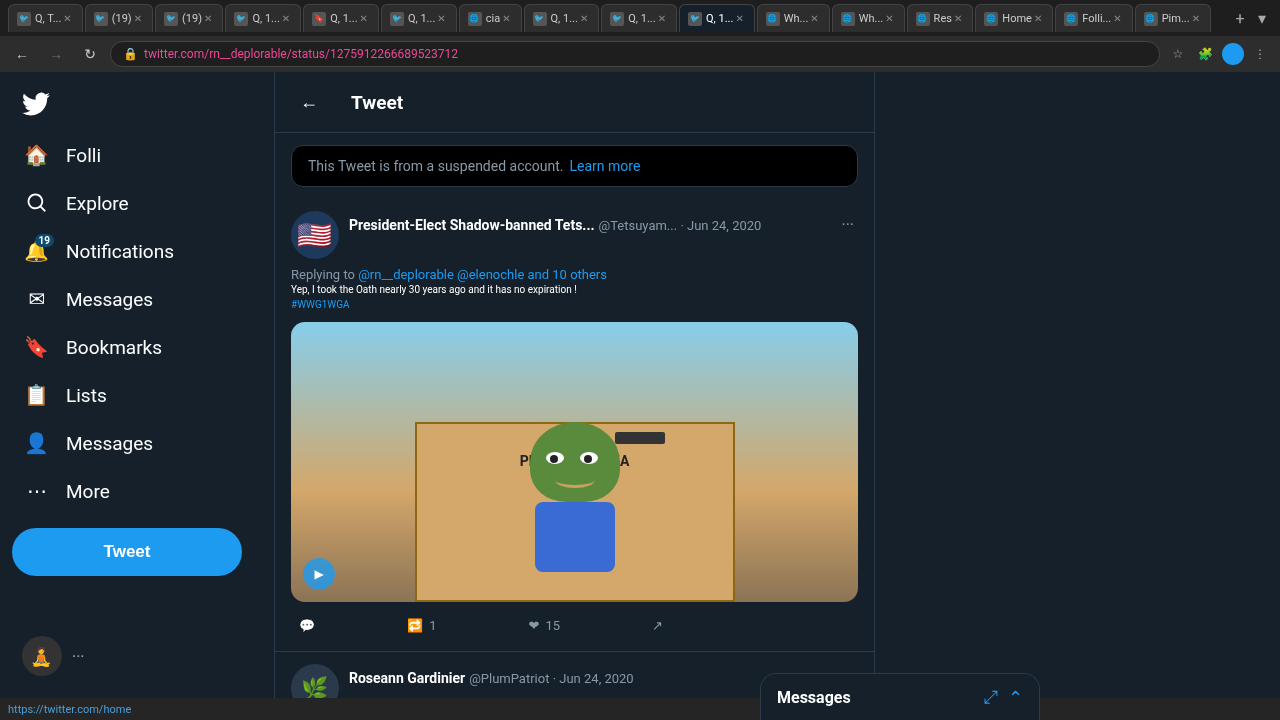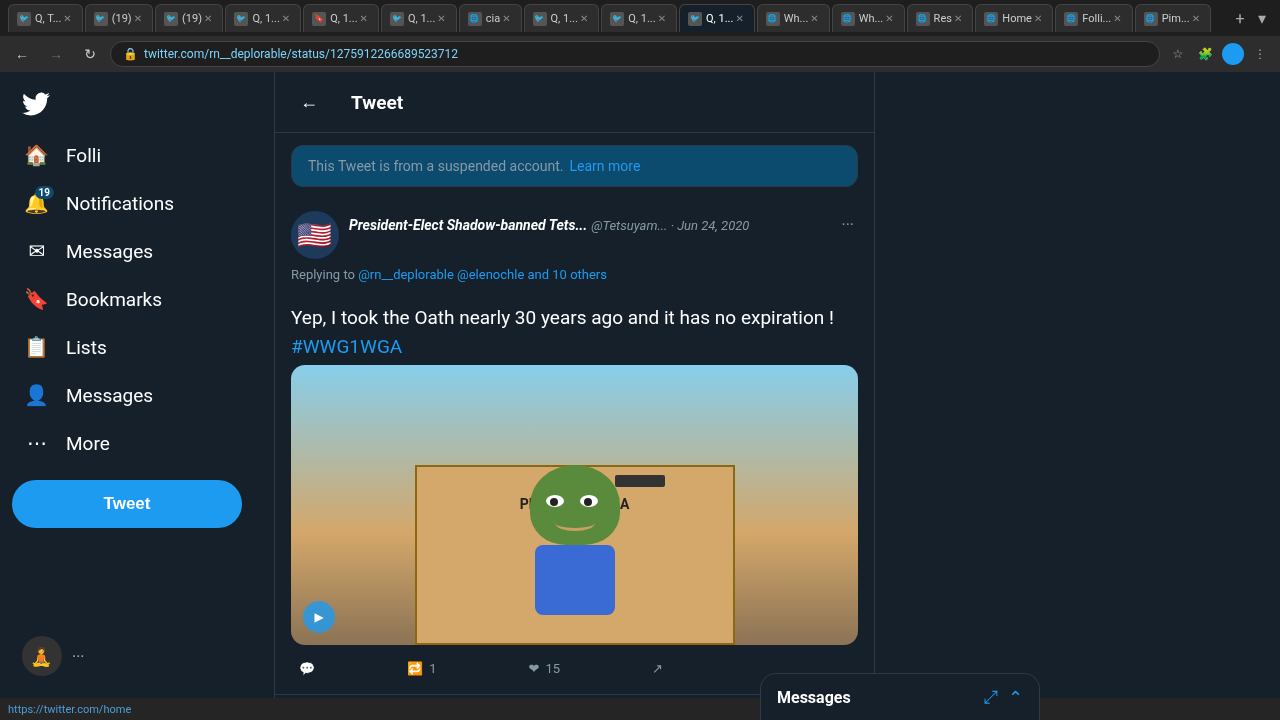--- a/index.html
+++ b/index.html
@@ -104,21 +104,21 @@
       height: 26px;
       background: #1e1e1e;
       border-radius: 13px;
       display: flex;
       align-items: center;
       padding: 0 12px;
       font-size: 12px;
       color: #ccc;
       border: 1px solid #444;
     }
-    .address-text { color: #7dd3fc; font-size: 12px; }
+    .address-text { color: #ec4899; font-size: 12px; }
     .browser-actions {
       display: flex;
       gap: 4px;
       align-items: center;
     }
     .browser-action-btn {
       width: 24px;
       height: 24px;
       display: flex;
       align-items: center;
@@ -272,21 +272,21 @@
       justify-content: center;
       border-radius: 50%;
       cursor: pointer;
       color: #fff;
       font-size: 18px;
     }
     .page-header-title { font-size: 19px; font-weight: 700; }
 
     
     .suspended-notice {
-      background: #0c4a6e;
+      background: #000000;
       border: 1px solid #2a3a4a;
       margin: 12px 16px;
       padding: 12px 16px;
       border-radius: 12px;
       font-size: 14px;
       color: #8899a6;
       display: flex;
       align-items: center;
       gap: 6px;
     }
@@ -350,28 +350,28 @@
     }
     .tweet-more-btn {
       color: #8899a6;
       font-size: 16px;
       cursor: pointer;
       padding: 4px;
     }
     .tweet-reply-to {
       font-size: 13px;
       color: #8899a6;
-      margin-bottom: 22px;
+      margin-bottom: 0;
     }
     .tweet-reply-to span { color: #1d9bf0; }
     .tweet-text {
-      font-size: 19px;
+      font-size: 10px;
       color: #ffffff;
       line-height: 1.5;
-      margin-bottom: 4px;
+      margin-bottom: 10px;
     }
     .tweet-hashtag { color: #1d9bf0; }
     .tweet-image {
       width: 100%;
       border-radius: 14px;
       overflow: hidden;
       margin-bottom: 10px;
       background: #1a2a3a;
       min-height: 280px;
       position: relative;
@@ -664,20 +664,28 @@
 
     <div id="nav-items-container">
         <div class="nav-item">
           <div class="nav-icon">
             <span style="font-size:20px;">🏠</span>
           </div>
           <span class="nav-label">Folli</span>
         </div>
         <div class="nav-item">
           <div class="nav-icon">
+            <svg width="22" height="22" viewBox="0 0 24 24" fill="currentColor">
+              <path d="M10.25 3.75c-3.59 0-6.5 2.91-6.5 6.5s2.91 6.5 6.5 6.5c1.795 0 3.419-.726 4.596-1.904 1.178-1.177 1.904-2.801 1.904-4.596 0-3.59-2.91-6.5-6.5-6.5zm-8.5 6.5c0-4.694 3.806-8.5 8.5-8.5 4.694 0 8.5 3.806 8.5 8.5 0 1.986-.682 3.815-1.814 5.272l4.771 4.771-1.414 1.414-4.772-4.77c-1.457 1.132-3.286 1.814-5.271 1.814-4.694 0-8.5-3.806-8.5-8.5z"></path>
+            </svg>
+          </div>
+          <span class="nav-label">Explore</span>
+        </div>
+        <div class="nav-item">
+          <div class="nav-icon">
             <span style="font-size:20px;">🔔</span>
             <span class="notification-badge">19</span>
           </div>
           <span class="nav-label">Notifications</span>
         </div>
         <div class="nav-item">
           <div class="nav-icon">
             <span style="font-size:20px;">✉</span>
           </div>
           <span class="nav-label">Messages</span>
@@ -732,21 +740,21 @@
       <a href="#">Learn more</a>
     </div>
 
     <div class="tweet-card">
       <div class="tweet-header">
         <div class="tweet-avatar">
           <span class="tweet-avatar-flag">🇺🇸</span>
         </div>
         <div class="tweet-meta">
           <div class="tweet-name-row">
-            <div style="min-width:0;flex:1;font-style:italic;">
+            <div style="min-width:0;flex:1;">
               <span class="tweet-name">President-Elect Shadow-banned Tets...</span>
               <span class="tweet-handle-date">
                 <span>@Tetsuyam...</span>
                 · <span>Jun 24, 2020</span>
               </span>
             </div>
             <div class="tweet-more-btn">···</div>
           </div>
         </div>
       </div>
@@ -801,20 +809,32 @@
           <span>↗</span>
         </div>
       </div>
     </div>
 
     <div class="tweet-card-2">
       <div class="tweet-header">
         <div class="tweet-avatar-2">
           <span>🌿</span>
         </div>
+        <div class="tweet-meta">
+          <div class="tweet-name-row">
+            <div style="min-width:0;flex:1;">
+              <span class="tweet-name">Roseann Gardinier</span>
+              <span class="tweet-handle-date">
+                <span>@PlumPatriot</span>
+                · <span>Jun 24, 2020</span>
+              </span>
+            </div>
+            <div class="tweet-more-btn">···</div>
+          </div>
+        </div>
       </div>
 
     </div>
 
   </div>
 
   <div class="right-panel"></div>
 </div>
 
 <div class="messages-float">

